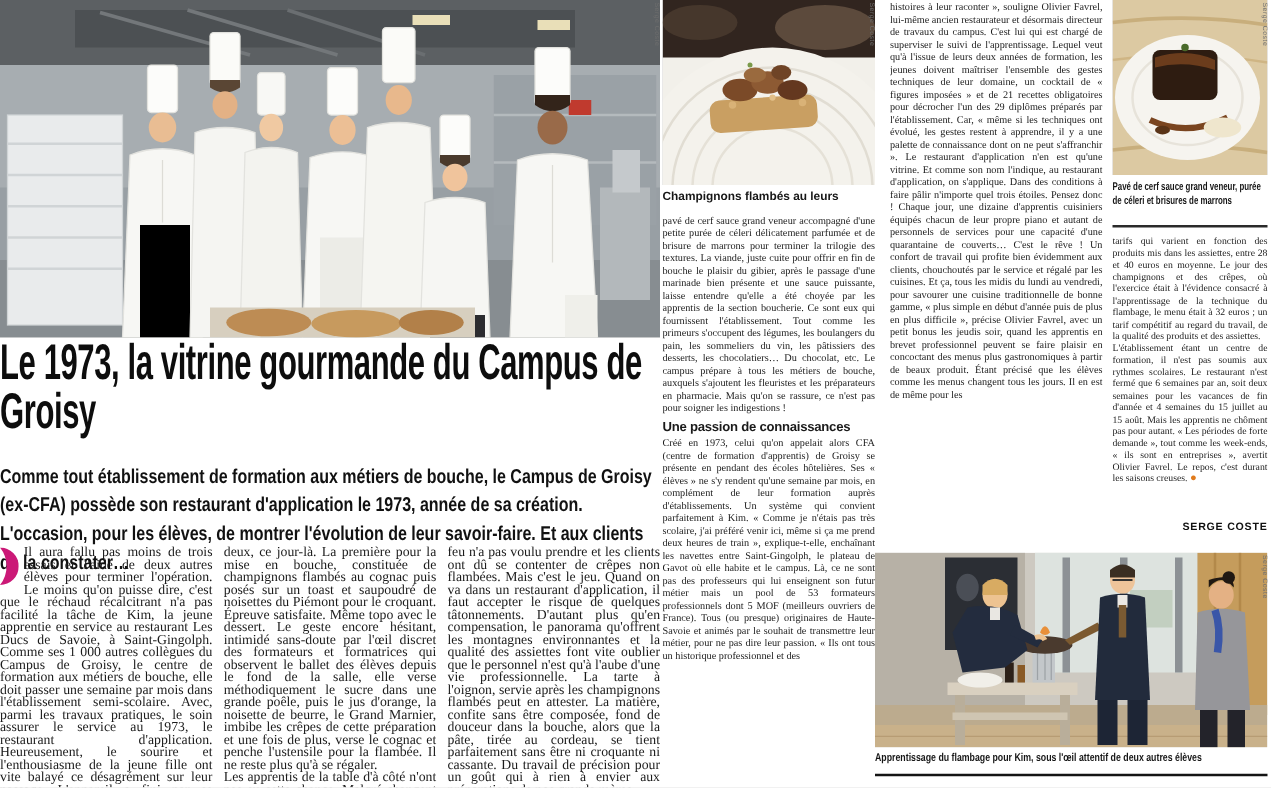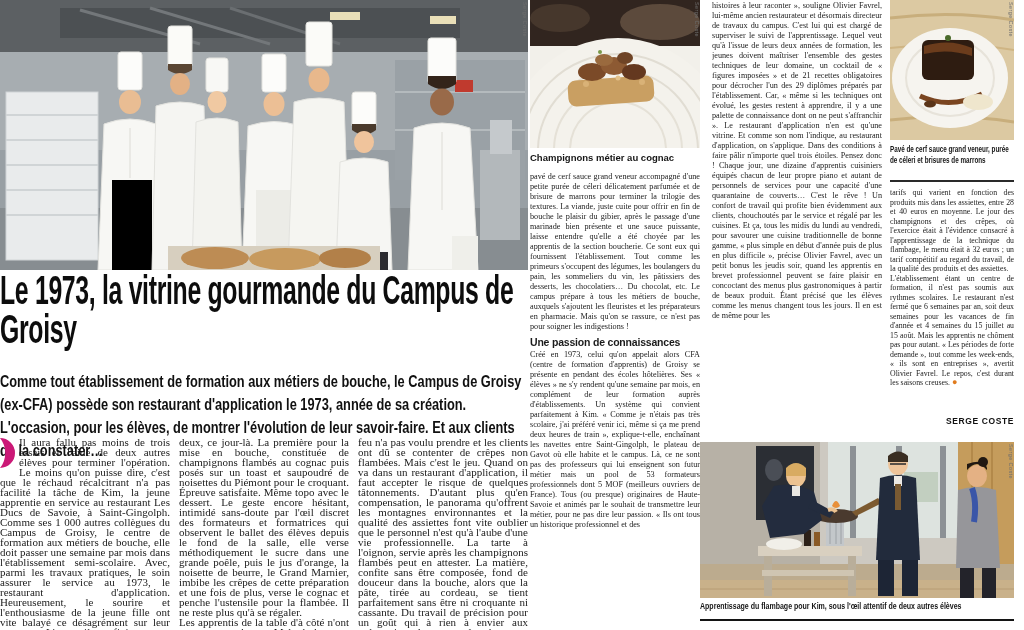--- a/index.html
+++ b/index.html
@@ -196,21 +196,21 @@
       <ellipse cx="104" cy="72" rx="12" ry="8" fill="#64381f"></ellipse>
       <ellipse cx="74" cy="60" rx="9" ry="6" fill="#9a6a3e"></ellipse>
       <ellipse cx="95" cy="58" rx="8" ry="6" fill="#6f4426"></ellipse>
       <circle cx="56" cy="84" r="3" fill="#d9b277"></circle>
       <circle cx="112" cy="82" r="3" fill="#d9b277"></circle>
       <circle cx="88" cy="78" r="2.5" fill="#e2c089"></circle>
       <circle cx="70" cy="52" r="2" fill="#7a9a4a"></circle>
     </svg>
     <span class="credit">Serge Coste</span>
   </div>
-  <div class="caption" style="left:530px;top:152px;width:170px;font-size:9.5px;line-height:11px;">Champignons métier au cognac</div>
+  <div class="caption" style="left:530px;top:152px;width:170px;font-size:9.5px;line-height:11px;">Champignons flambés au leurs</div>
   <div class="bodycol" style="left:530px;top:172px;width:170px;height:458px;">
     <p>pavé de cerf sauce grand veneur accompagné d'une petite purée de céleri délicatement parfumée et de brisure de marrons pour terminer la trilogie des textures. La viande, juste cuite pour offrir en fin de bouche le plaisir du gibier, après le passage d'une marinade bien présente et une sauce puissante, laisse entendre qu'elle a été choyée par les apprentis de la section boucherie. Ce sont eux qui fournissent l'établissement. Tout comme les primeurs s'occupent des légumes, les boulangers du pain, les sommeliers du vin, les pâtissiers des desserts, les chocolatiers… Du chocolat, etc. Le campus prépare à tous les métiers de bouche, auxquels s'ajoutent les fleuristes et les préparateurs en pharmacie. Mais qu'on se rassure, ce n'est pas pour soigner les indigestions !</p>
     <div class="subhead">Une passion de connaissances</div>
     <p>Créé en 1973, celui qu'on appelait alors CFA (centre de formation d'apprentis) de Groisy se présente en pendant des écoles hôtelières. Ses « élèves » ne s'y rendent qu'une semaine par mois, en complément de leur formation auprès d'établissements. Un système qui convient parfaitement à Kim. « Comme je n'étais pas très scolaire, j'ai préféré venir ici, même si ça me prend deux heures de train », explique-t-elle, enchaînant les navettes entre Saint-Gingolph, le plateau de Gavot où elle habite et le campus. Là, ce ne sont pas des professeurs qui lui enseignent son futur métier mais un pool de 53 formateurs professionnels dont 5 MOF (meilleurs ouvriers de France). Tous (ou presque) originaires de Haute-Savoie et animés par le souhait de transmettre leur métier, pour ne pas dire leur passion. « Ils ont tous un historique professionnel et des</p>
   </div>
 
   <div class="bodycol" style="left:712px;top:1px;width:170px;height:442px;">
     <p>histoires à leur raconter », souligne Olivier Favrel, lui-même ancien restaurateur et désormais directeur de travaux du campus. C'est lui qui est chargé de superviser le suivi de l'apprentissage. Lequel veut qu'à l'issue de leurs deux années de formation, les jeunes doivent maîtriser l'ensemble des gestes techniques de leur domaine, un cocktail de « figures imposées » et de 21 recettes obligatoires pour décrocher l'un des 29 diplômes préparés par l'établissement. Car, « même si les techniques ont évolué, les gestes restent à apprendre, il y a une palette de connaissance dont on ne peut s'affranchir ». Le restaurant d'application n'en est qu'une vitrine. Et comme son nom l'indique, au restaurant d'application, on s'applique. Dans des conditions à faire pâlir n'importe quel trois étoiles. Pensez donc ! Chaque jour, une dizaine d'apprentis cuisiniers équipés chacun de leur propre piano et autant de personnels de services pour une capacité d'une quarantaine de couverts… C'est le rêve ! Un confort de travail qui profite bien évidemment aux clients, chouchoutés par le service et régalé par les cuisines. Et ça, tous les midis du lundi au vendredi, pour savourer une cuisine traditionnelle de bonne gamme, « plus simple en début d'année puis de plus en plus difficile », précise Olivier Favrel, avec un petit bonus les jeudis soir, quand les apprentis en brevet professionnel peuvent se faire plaisir en concoctant des menus plus gastronomiques à partir de beaux produit. Étant précisé que les élèves comme les menus changent tous les jours. Il en est de même pour les</p>
   </div>
 

